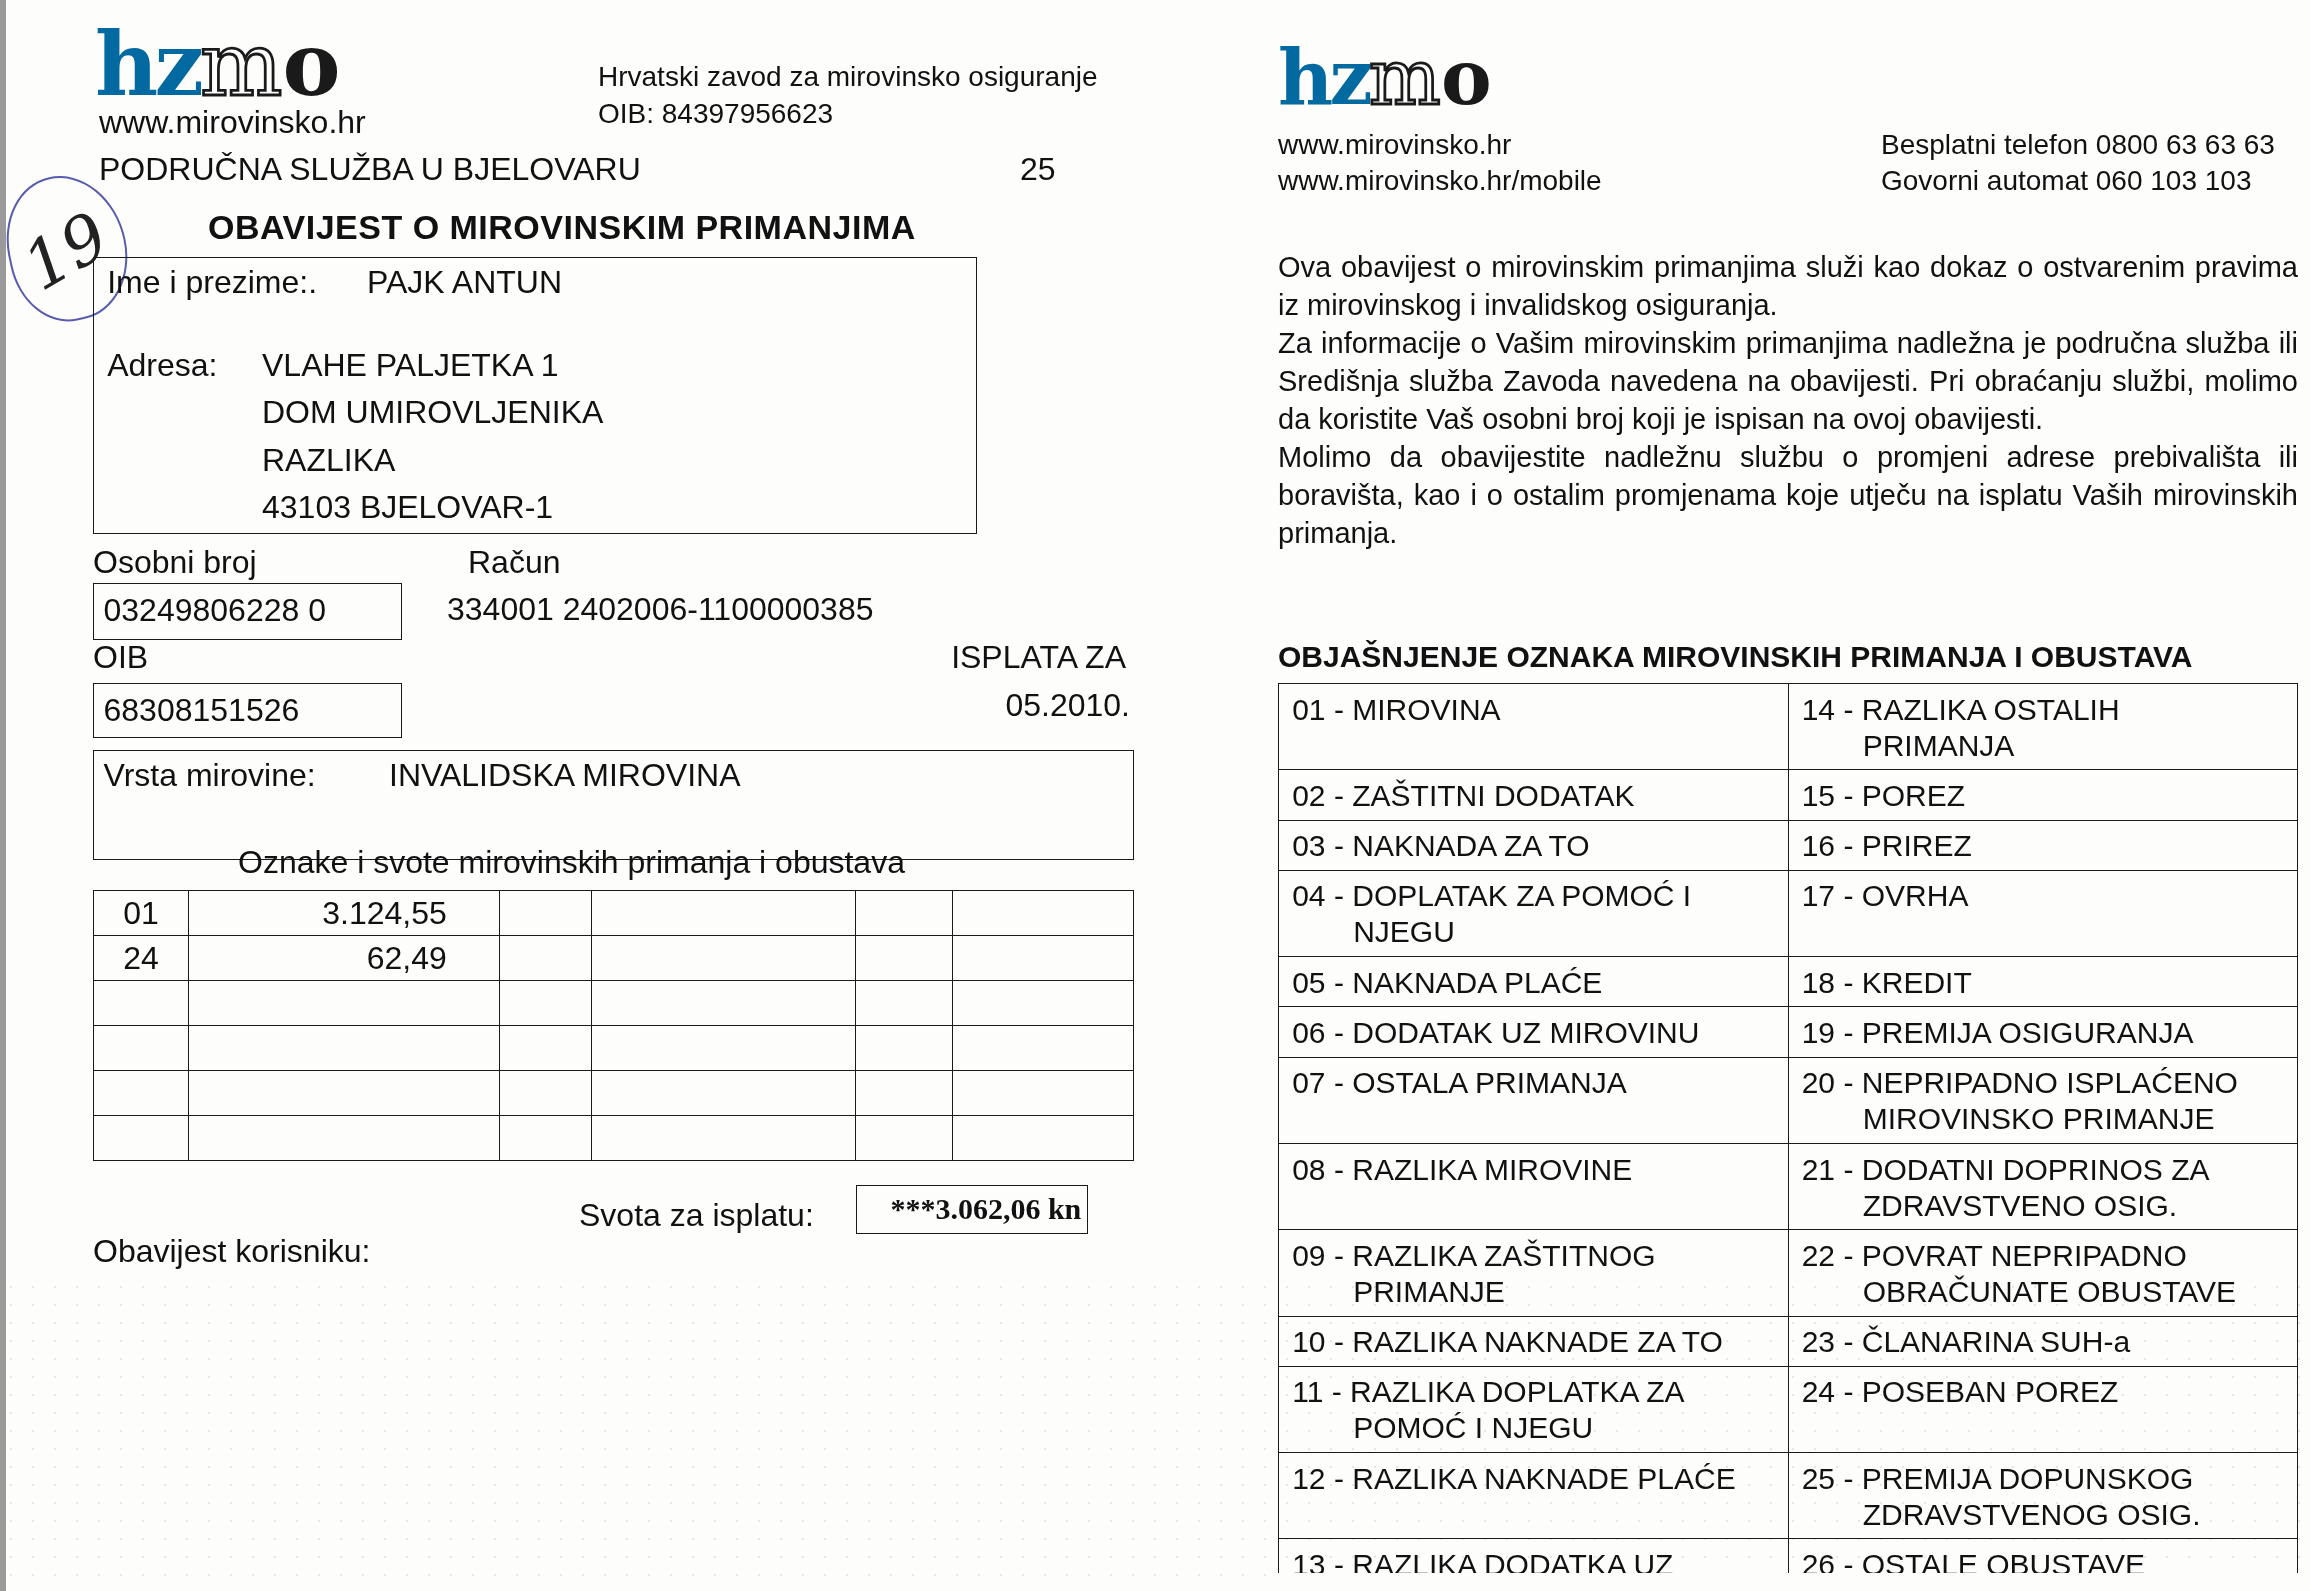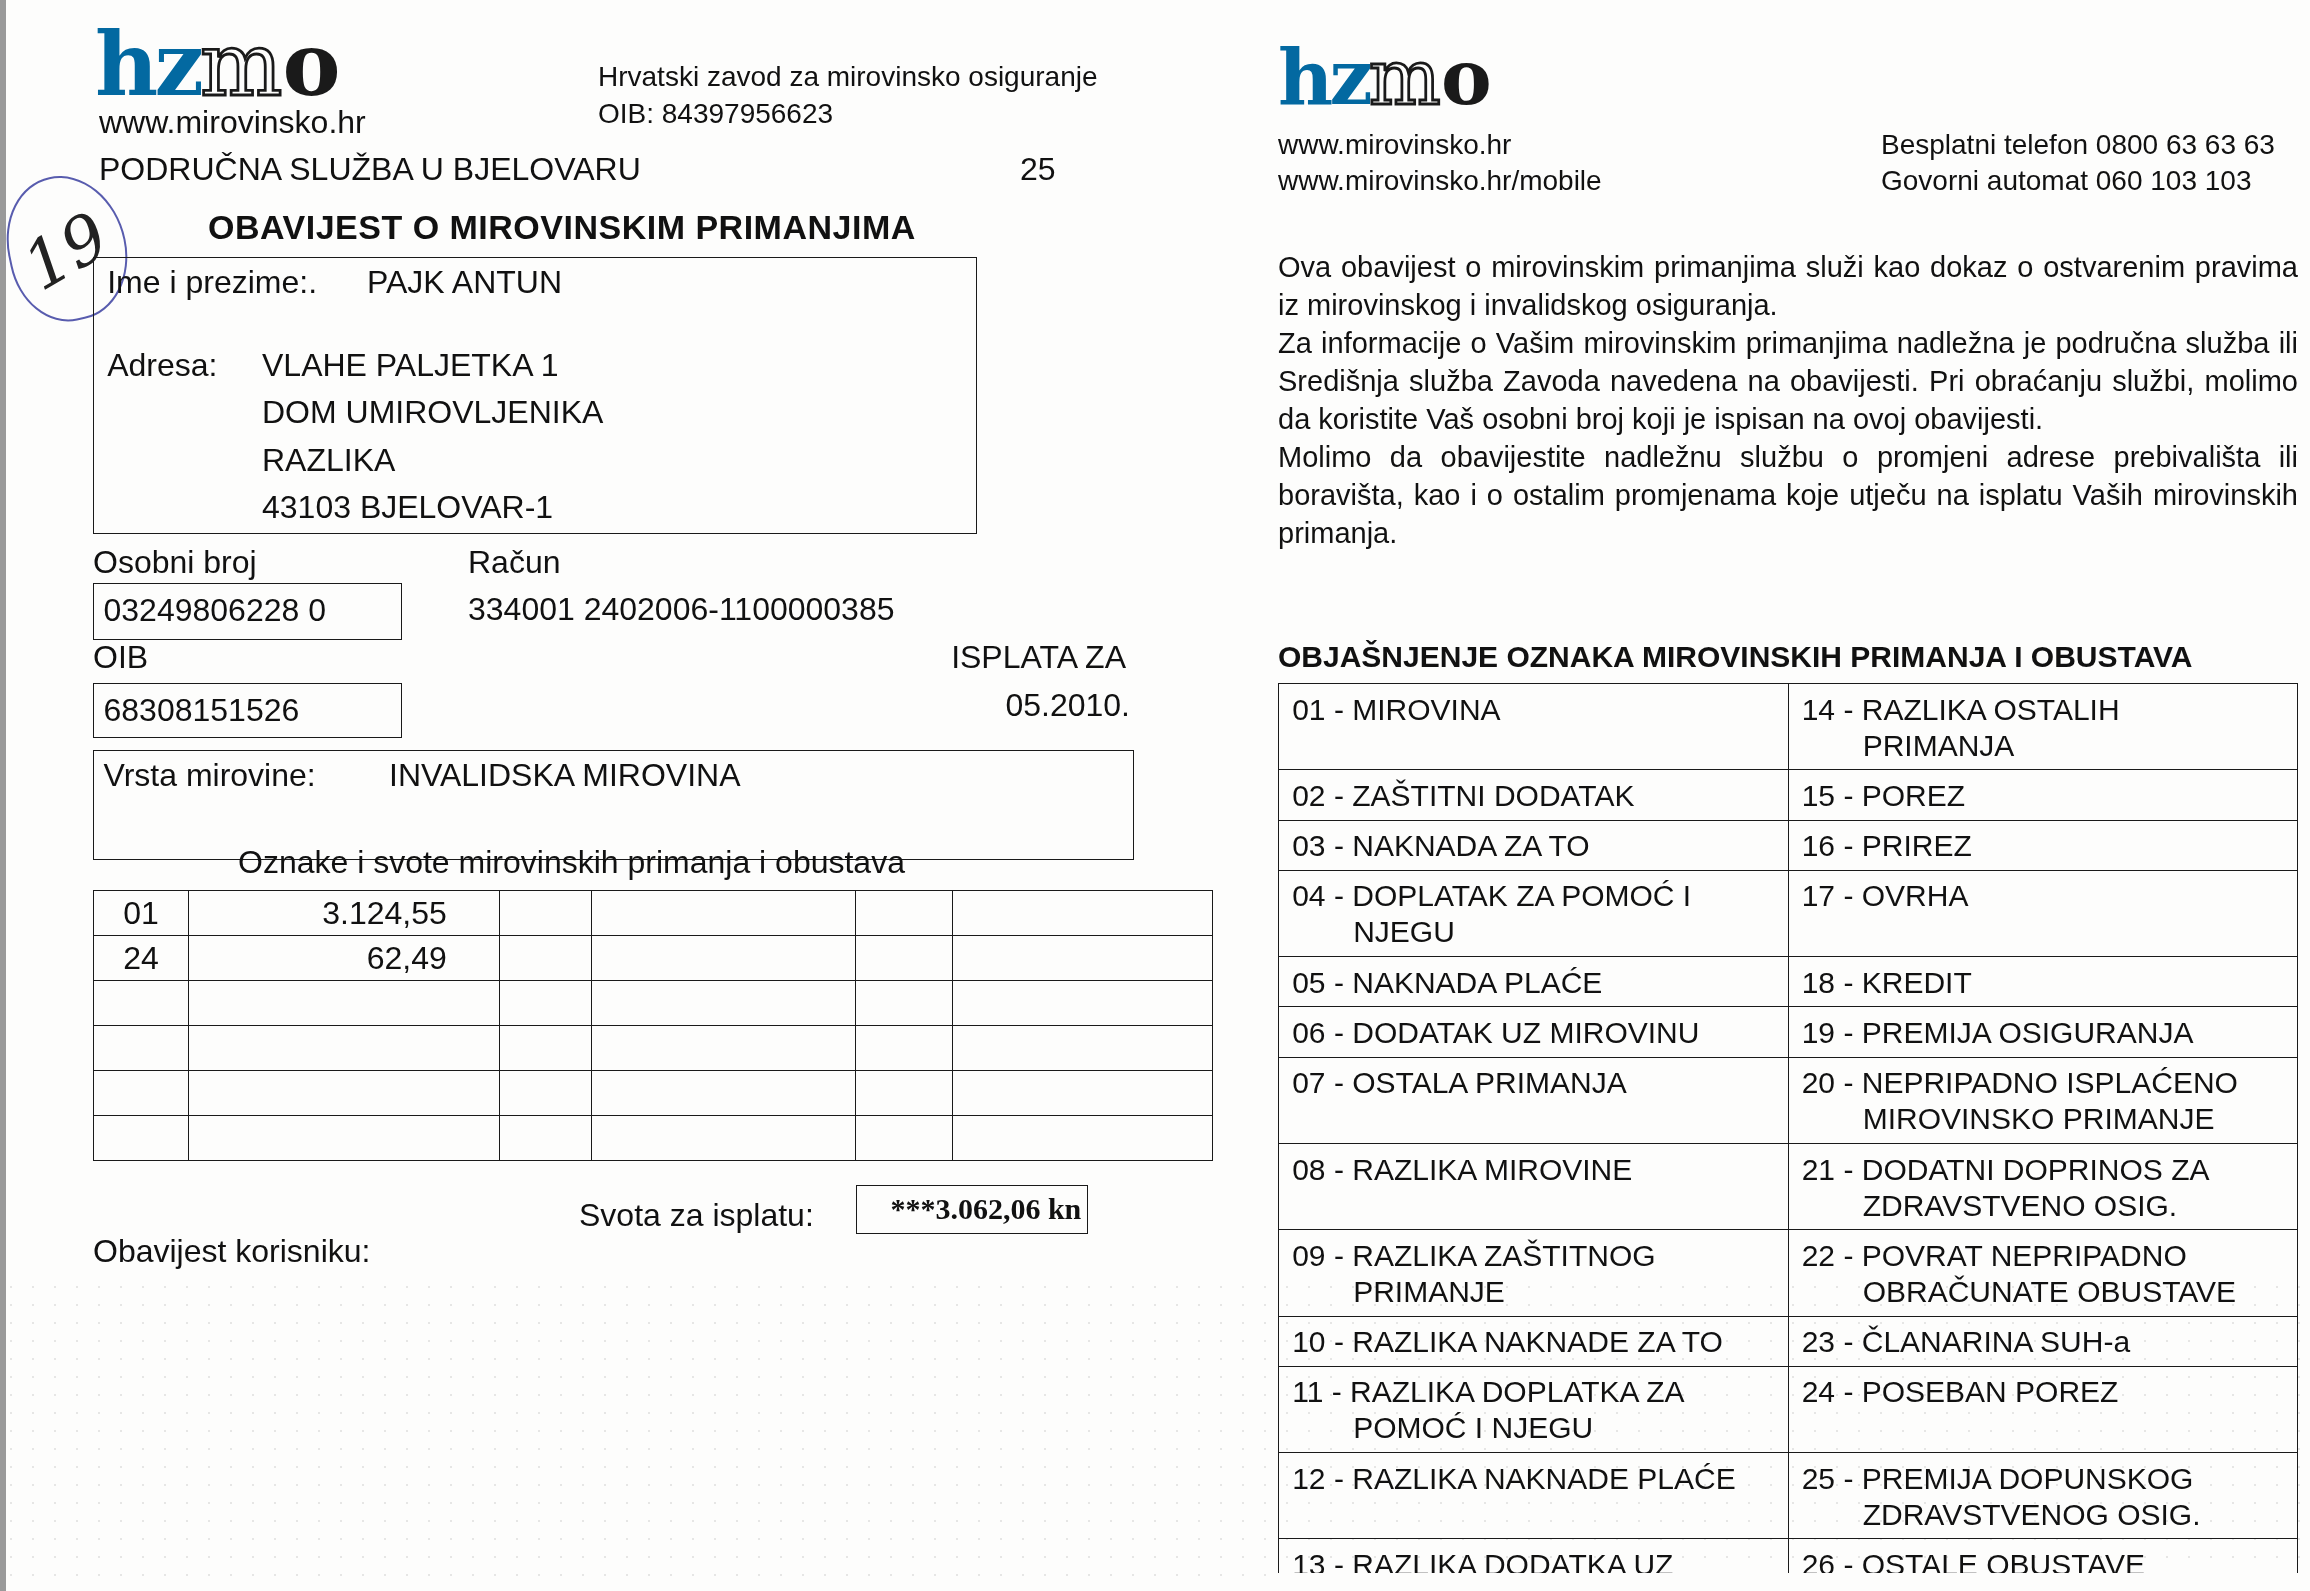--- a/index.html
+++ b/index.html
@@ -17,21 +17,21 @@
   .logo .hz { color:#0369a1; letter-spacing:-3.8px; }
   .logo .m { color:transparent; -webkit-text-stroke:2.8px #1a1a1a; font-weight:normal; }
   .logo .o { color:#1a1a1a; }
   .t32 { font-size:30px; }
   .t34 { font-size:32px; }
   .t36 { font-size:34px; }
   .t30 { font-size:28px; }
   .bold { font-weight:bold; }
   .box { position:absolute; border:1.9px solid #1a1a1a; box-sizing:border-box; }
   
-  table.amounts { position:absolute; left:93px; top:890px; width:1120px; border-collapse:collapse; }
+  table.amounts { position:absolute; left:93px; top:890px; width:1041px; border-collapse:collapse; }
   table.amounts td { border:1.9px solid #1a1a1a; height:44px; font-size:32px; padding:0 7.6px; }
   table.amounts td.code { width:79px; text-align:center; }
   table.amounts td.val { width:250px; text-align:right; padding-right:52px; }
   table.amounts td.c3 { width:76px; }
   table.amounts td.c4 { width:248px; }
   table.amounts td.c5 { width:81px; }
   
   table.legend { position:absolute; left:1278px; top:683px; width:1020px; border-collapse:collapse; }
   table.legend td { border:1.9px solid #1a1a1a; vertical-align:top; font-size:30px; padding:7.6px 13.2px 5.7px 13.2px; line-height:36px; width:50%; }
   table.legend td .ind { display:block; padding-left:61px; }
@@ -68,21 +68,21 @@
     <div class="abs t34" style="left:168px;top:136px;">DOM UMIROVLJENIKA</div>
     <div class="abs t34" style="left:168px;top:184px;">RAZLIKA</div>
     <div class="abs t34" style="left:168px;top:231px;">43103 BJELOVAR-1</div>
   </div>
 
   <div class="abs t34" style="left:93px;top:544px;">Osobni broj</div>
   <div class="box" style="left:93px;top:583px;width:309px;height:57px;">
     <div class="abs t34" style="left:9.5px;top:7.6px;">03249806228 0</div>
   </div>
   <div class="abs t34" style="left:468px;top:544px;">Račun</div>
-  <div class="abs t34" style="left:468px;top:591px;">334001 2402006-1100000385</div>
+  <div class="abs t34" style="left:447px;top:591px;">334001 2402006-1100000385</div>
 
   <div class="abs t34" style="left:93px;top:639px;">OIB</div>
   <div class="box" style="left:93px;top:683px;width:309px;height:55px;">
     <div class="abs t34" style="left:9.5px;top:7.6px;">68308151526</div>
   </div>
   <div class="abs t34" style="right:1184px;top:639px;">ISPLATA ZA</div>
   <div class="abs t34" style="right:1180px;top:687px;">05.2010.</div>
 
   <div class="box" style="left:93px;top:750px;width:1041px;height:110px;">
     <div class="abs t34" style="left:9.5px;top:5.7px;">Vrsta mirovine:</div>

